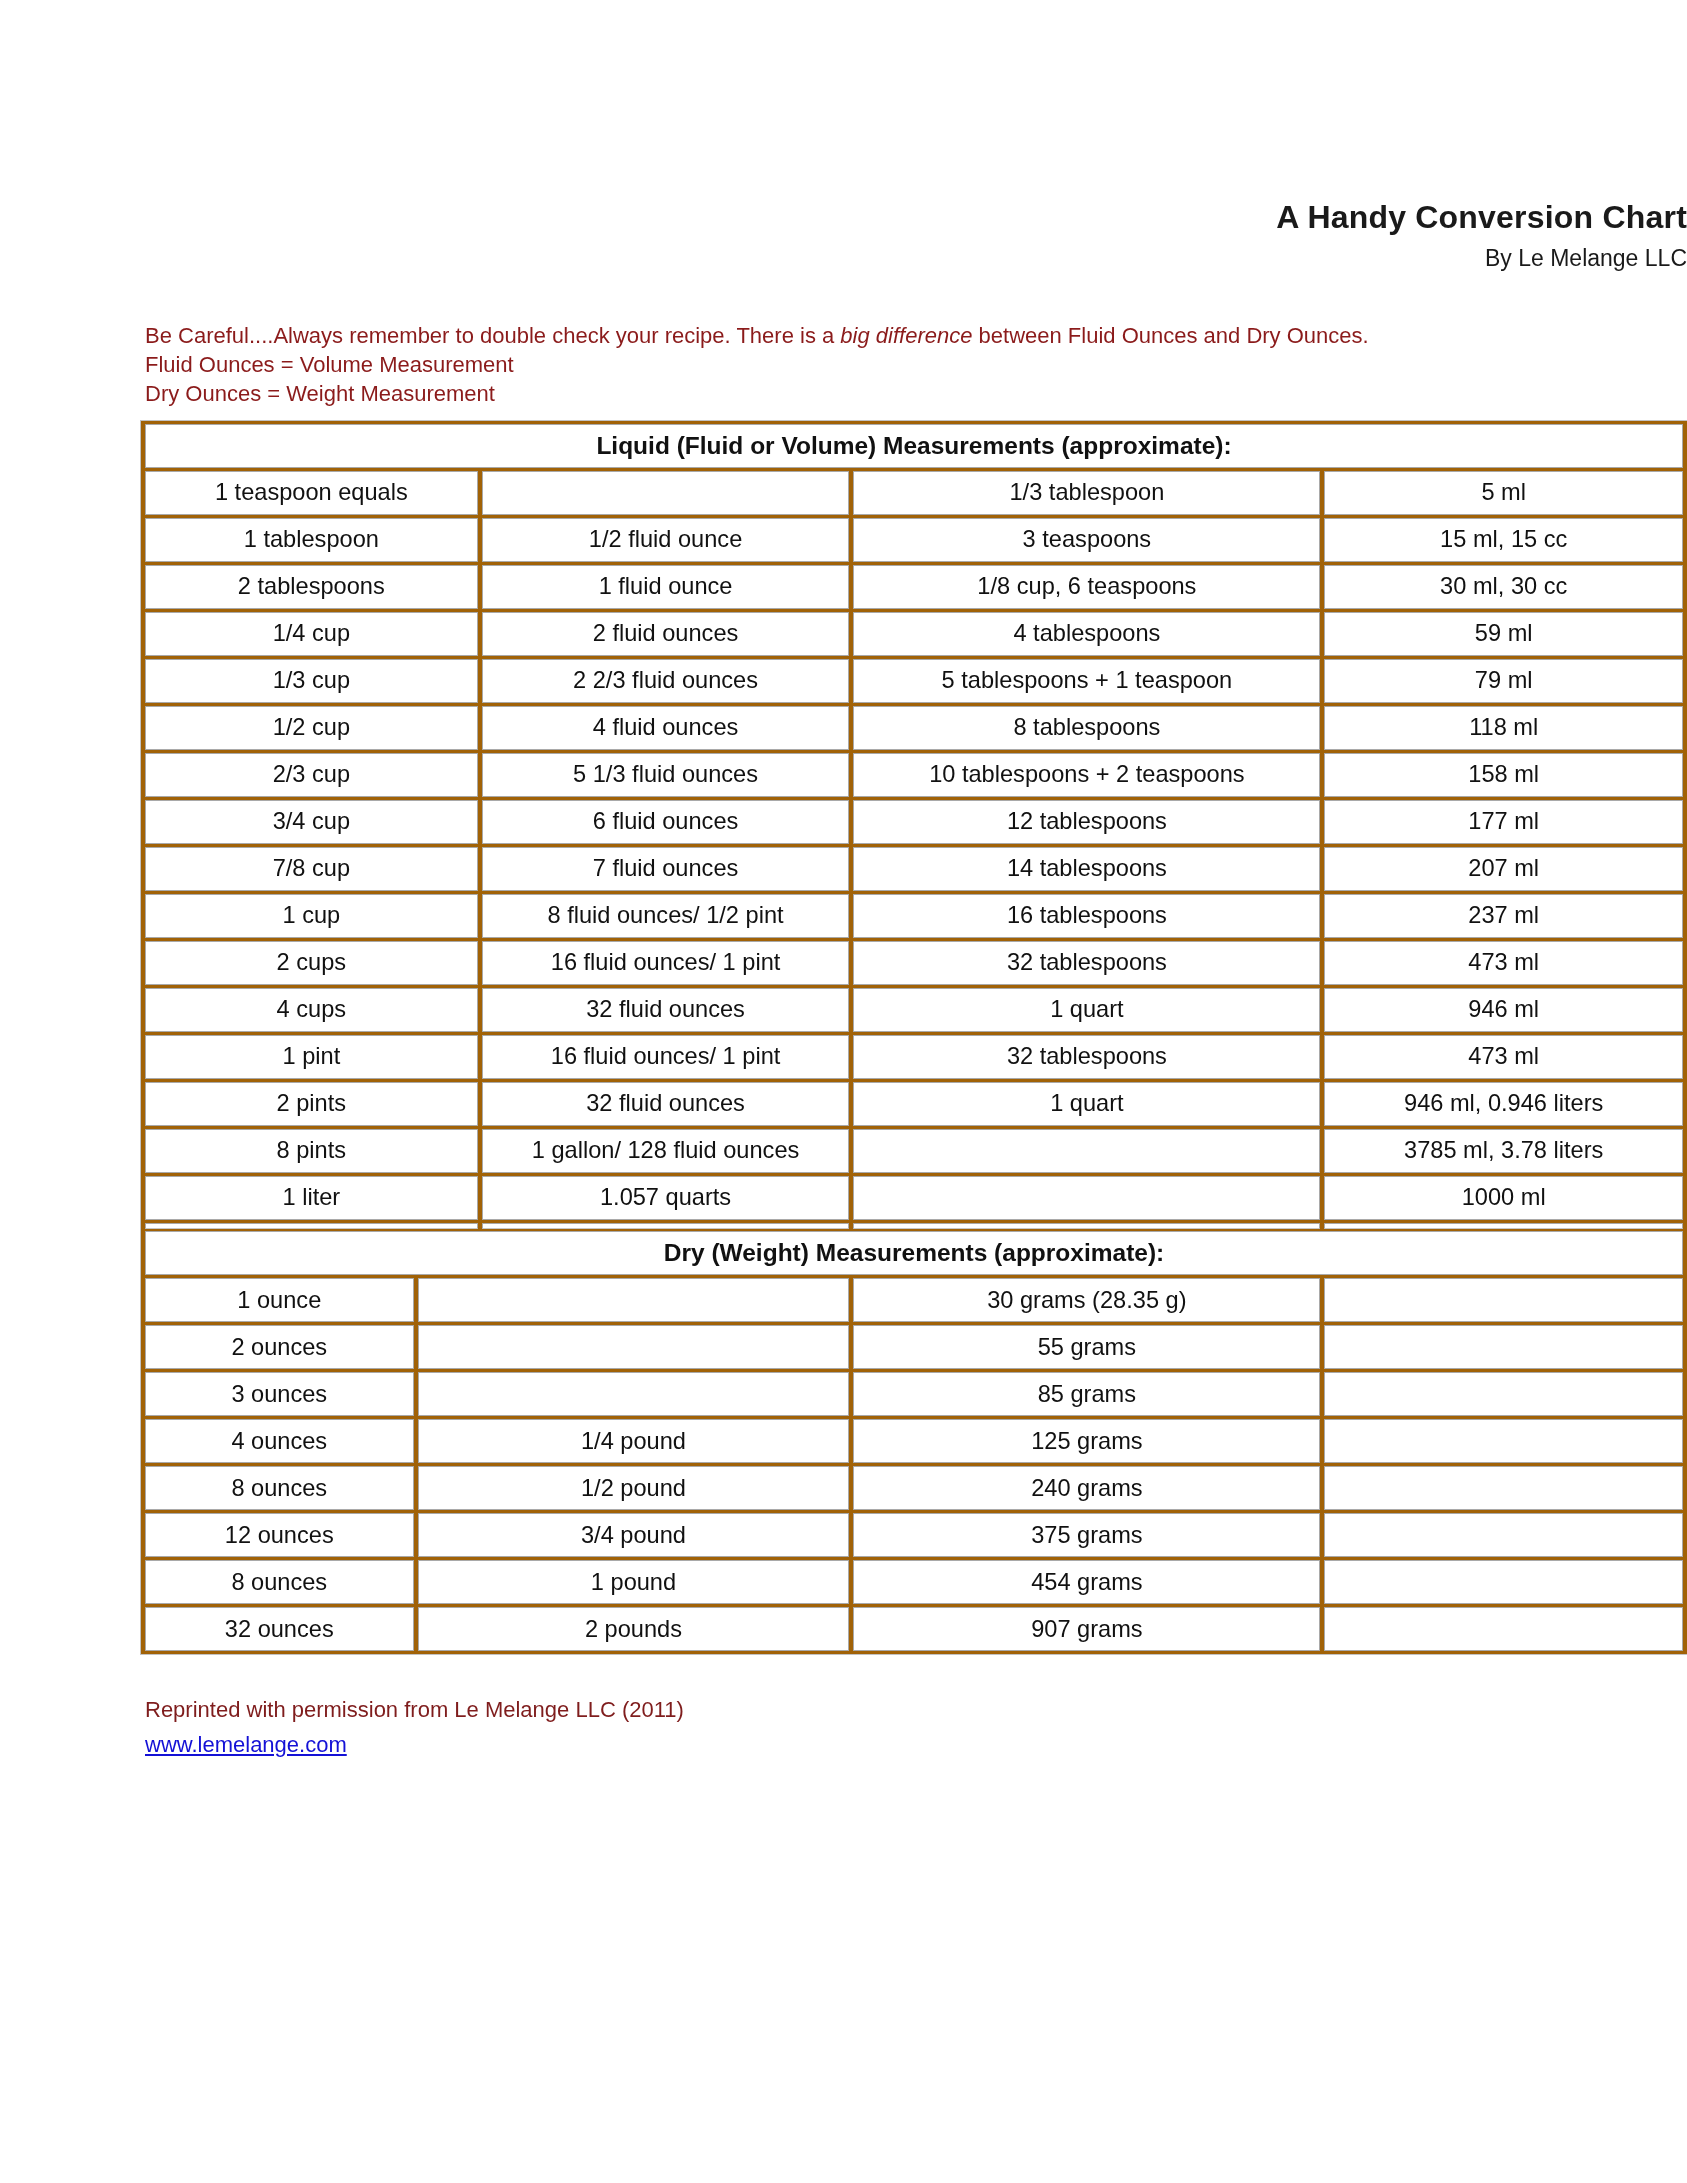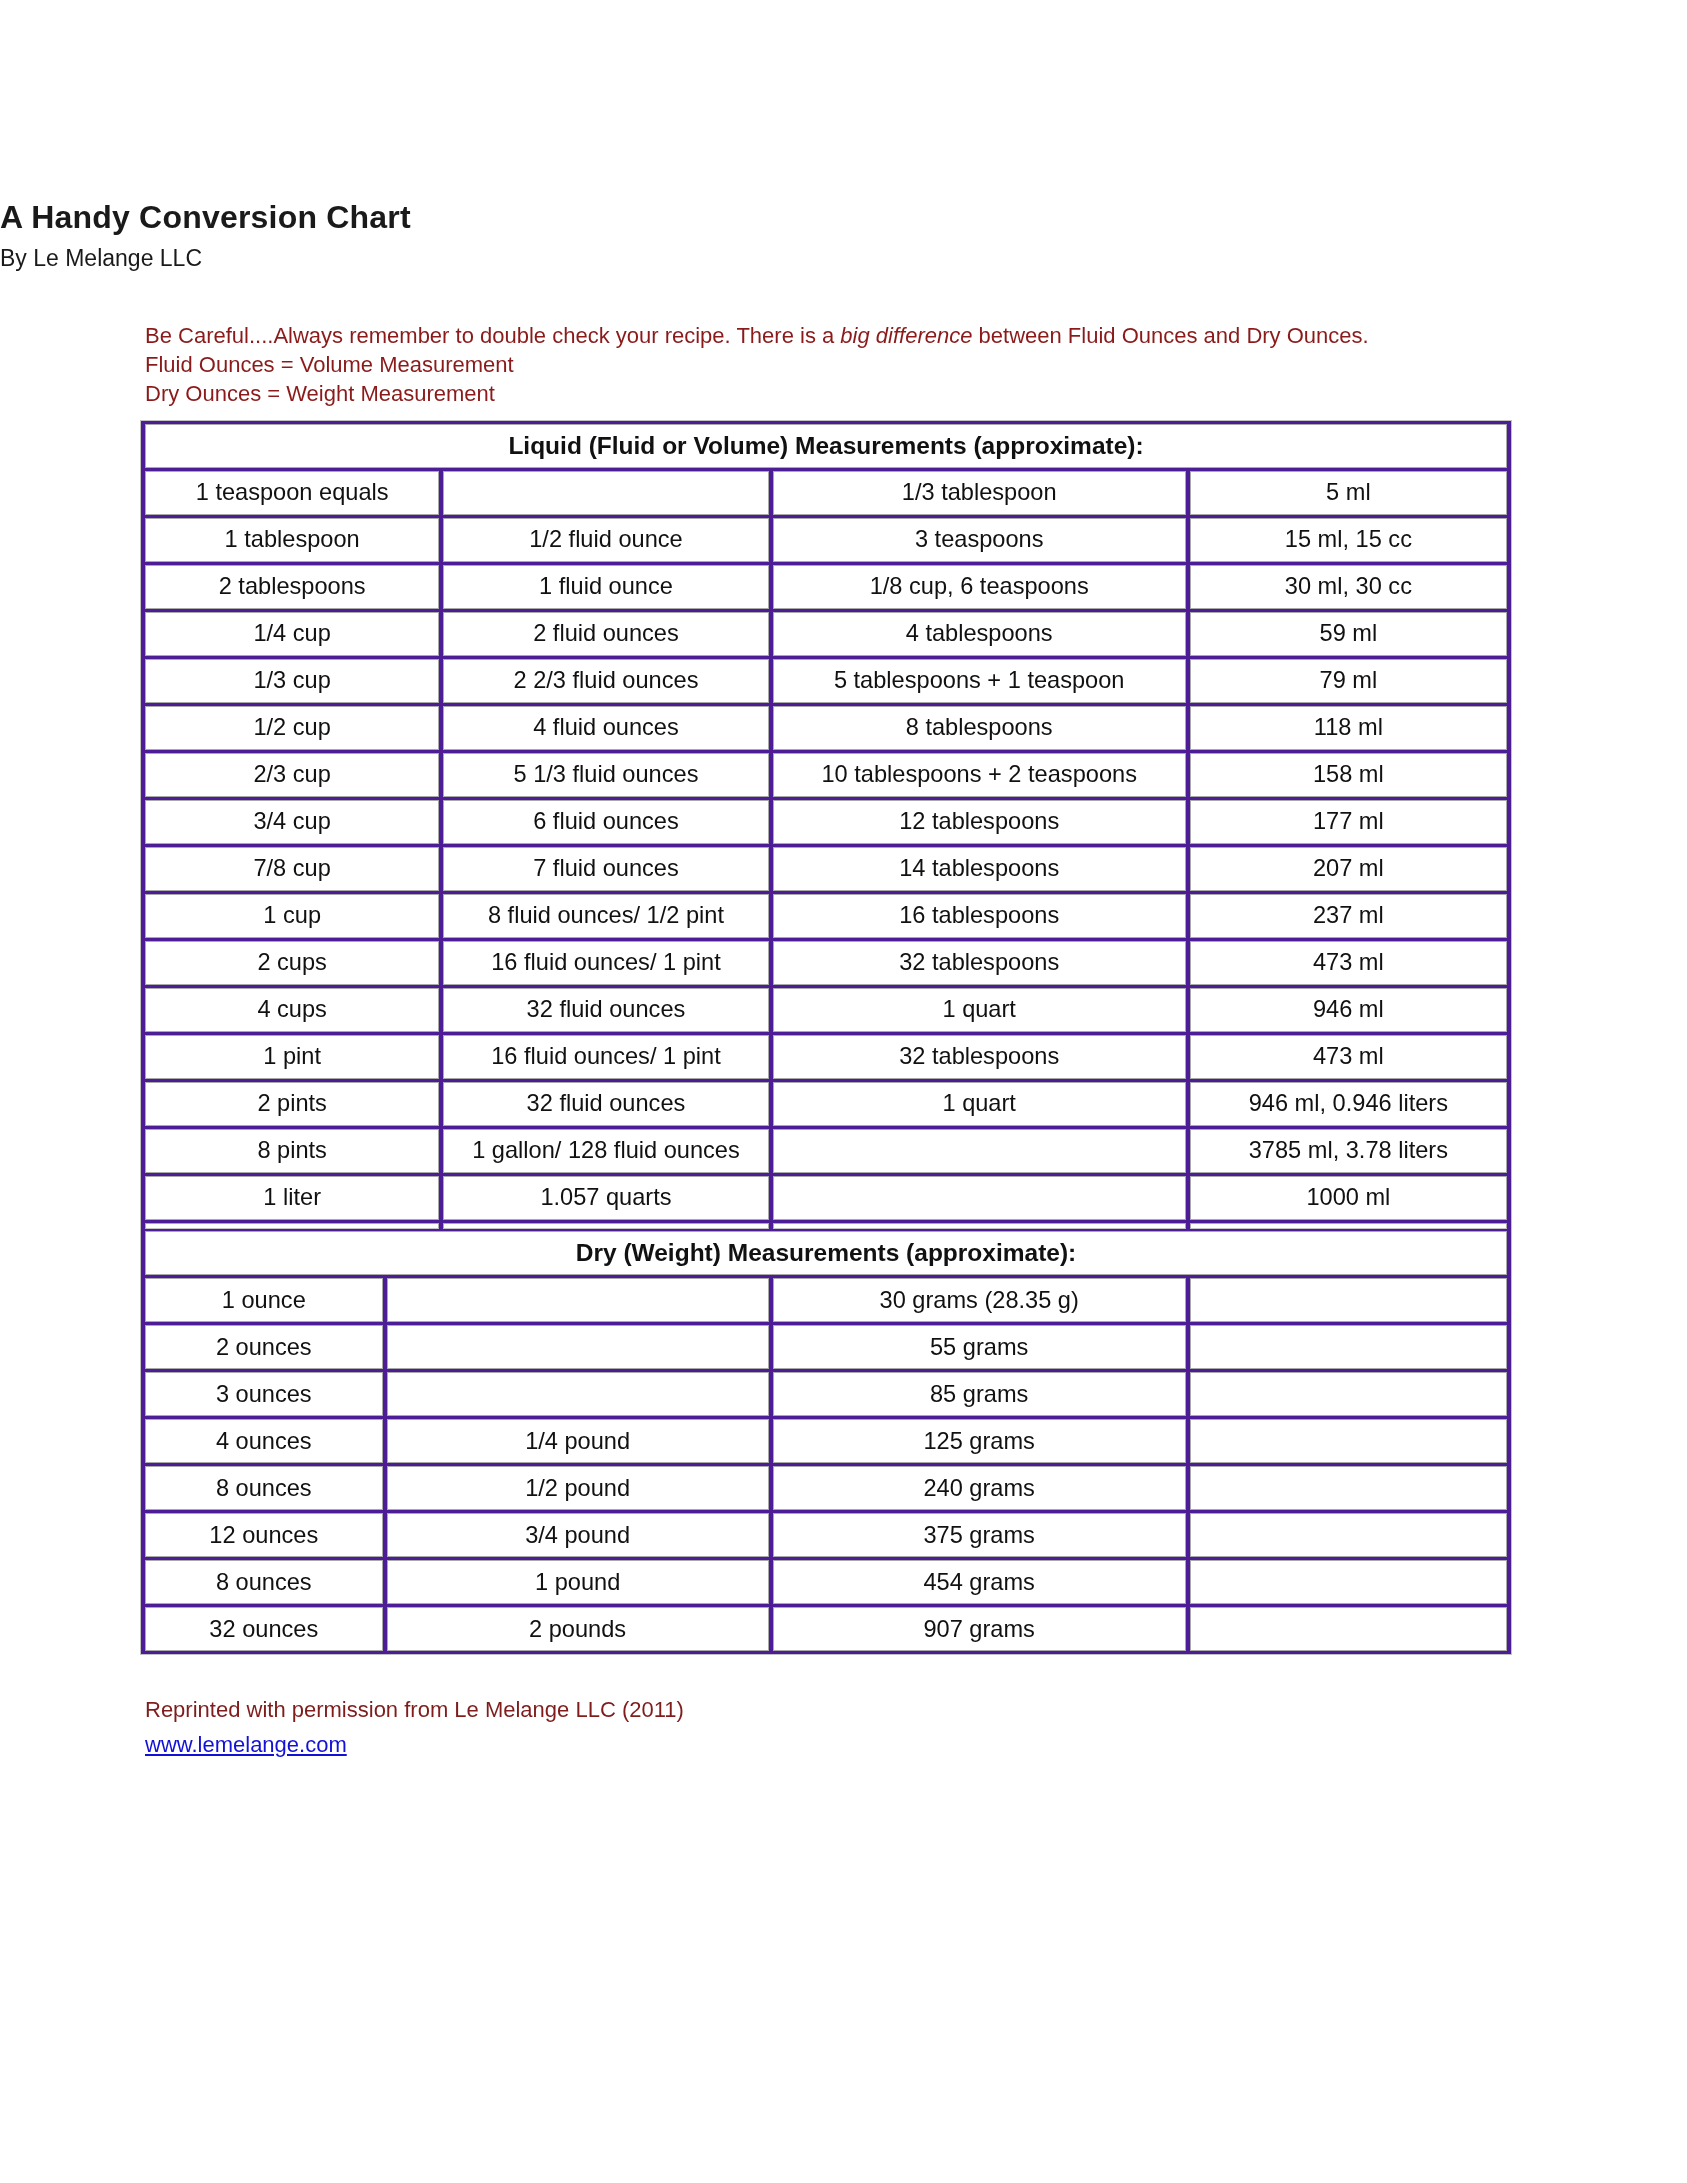--- a/index.html
+++ b/index.html
@@ -4,38 +4,38 @@
 <style>
   * { margin: 0; padding: 0; box-sizing: border-box; }
   html, body { background: #ffffff; }
   body {
     width: 1687px;
     height: 2184px;
     position: relative;
     font-family: "Liberation Sans", "DejaVu Sans", sans-serif;
     color: #1a1a1a;
   }
-  .doc-title-block { padding-top: 199px; text-align: left; }
+  .doc-title-block { padding-top: 199px; text-align: right; }
   .doc-title { font-size: 32px; font-weight: 600; color: #1a1a1a; letter-spacing: 0.2px; }
   .doc-byline { font-size: 23px; font-weight: 400; margin-top: 8.7px; color: #1a1a1a; }
 
   .warning-block {
     margin: 49px 145px 0 145px;
     color: #8B1B1B;
     font-size: 22px;
     line-height: 29px;
   }
   .warning-block b { font-weight: 400; text-align: center; }
   .warning-block i { font-style: italic; }
 
   .tables-wrap {
     margin: 12.2px 140px 0 140px;
-    width: 1372px;
+    width: 1548px;
     border: 1.7px solid #c2c2c2;
-    background: #4c1d95;
+    background: #a16207;
   }
   table.tbl {
     width: 100%;
     border-collapse: separate;
     border-spacing: 4.4px 3.5px;
     table-layout: fixed;
   }
   table.tbl.liquid { margin-bottom: -3.5px; }
   table.tbl td {
     border: 1.7px solid #a9a9a9;

